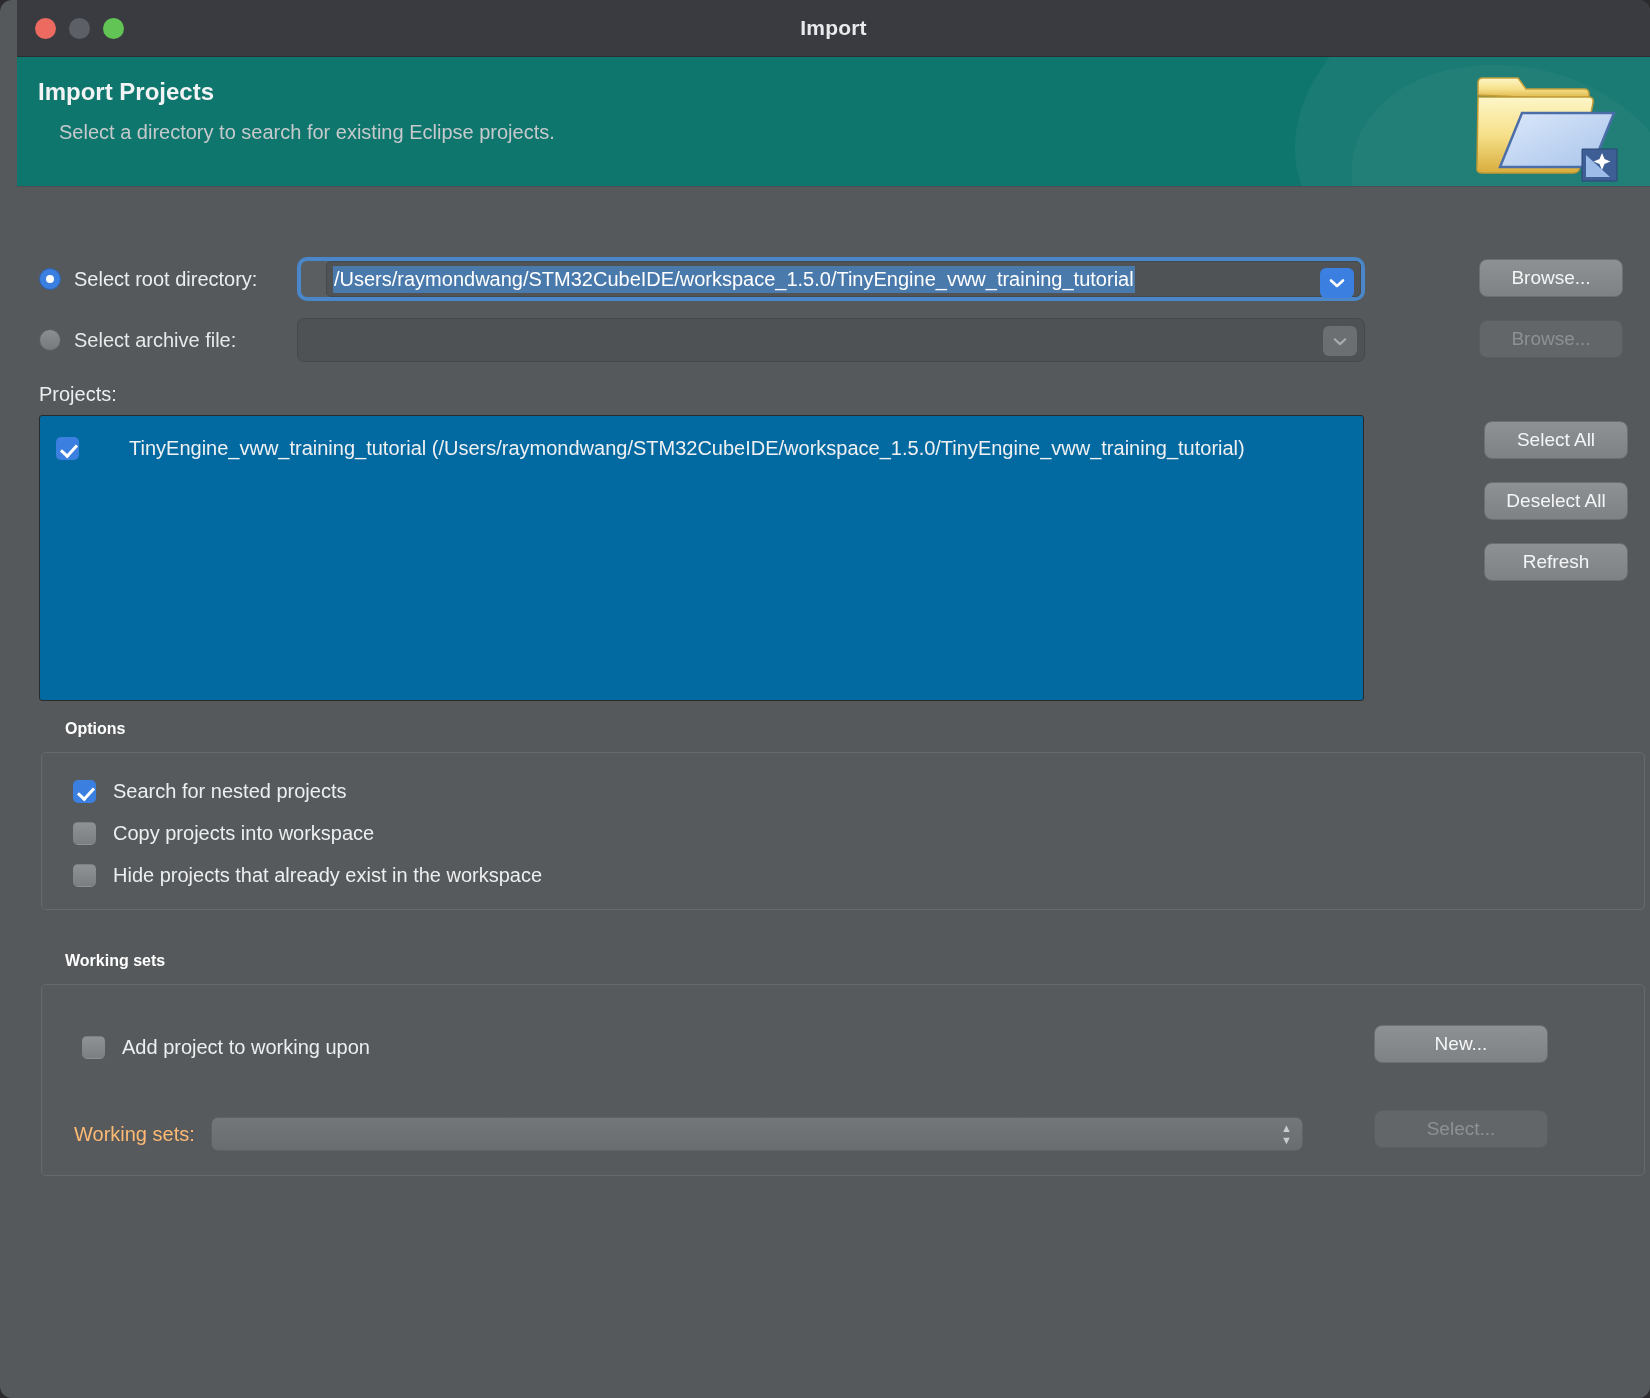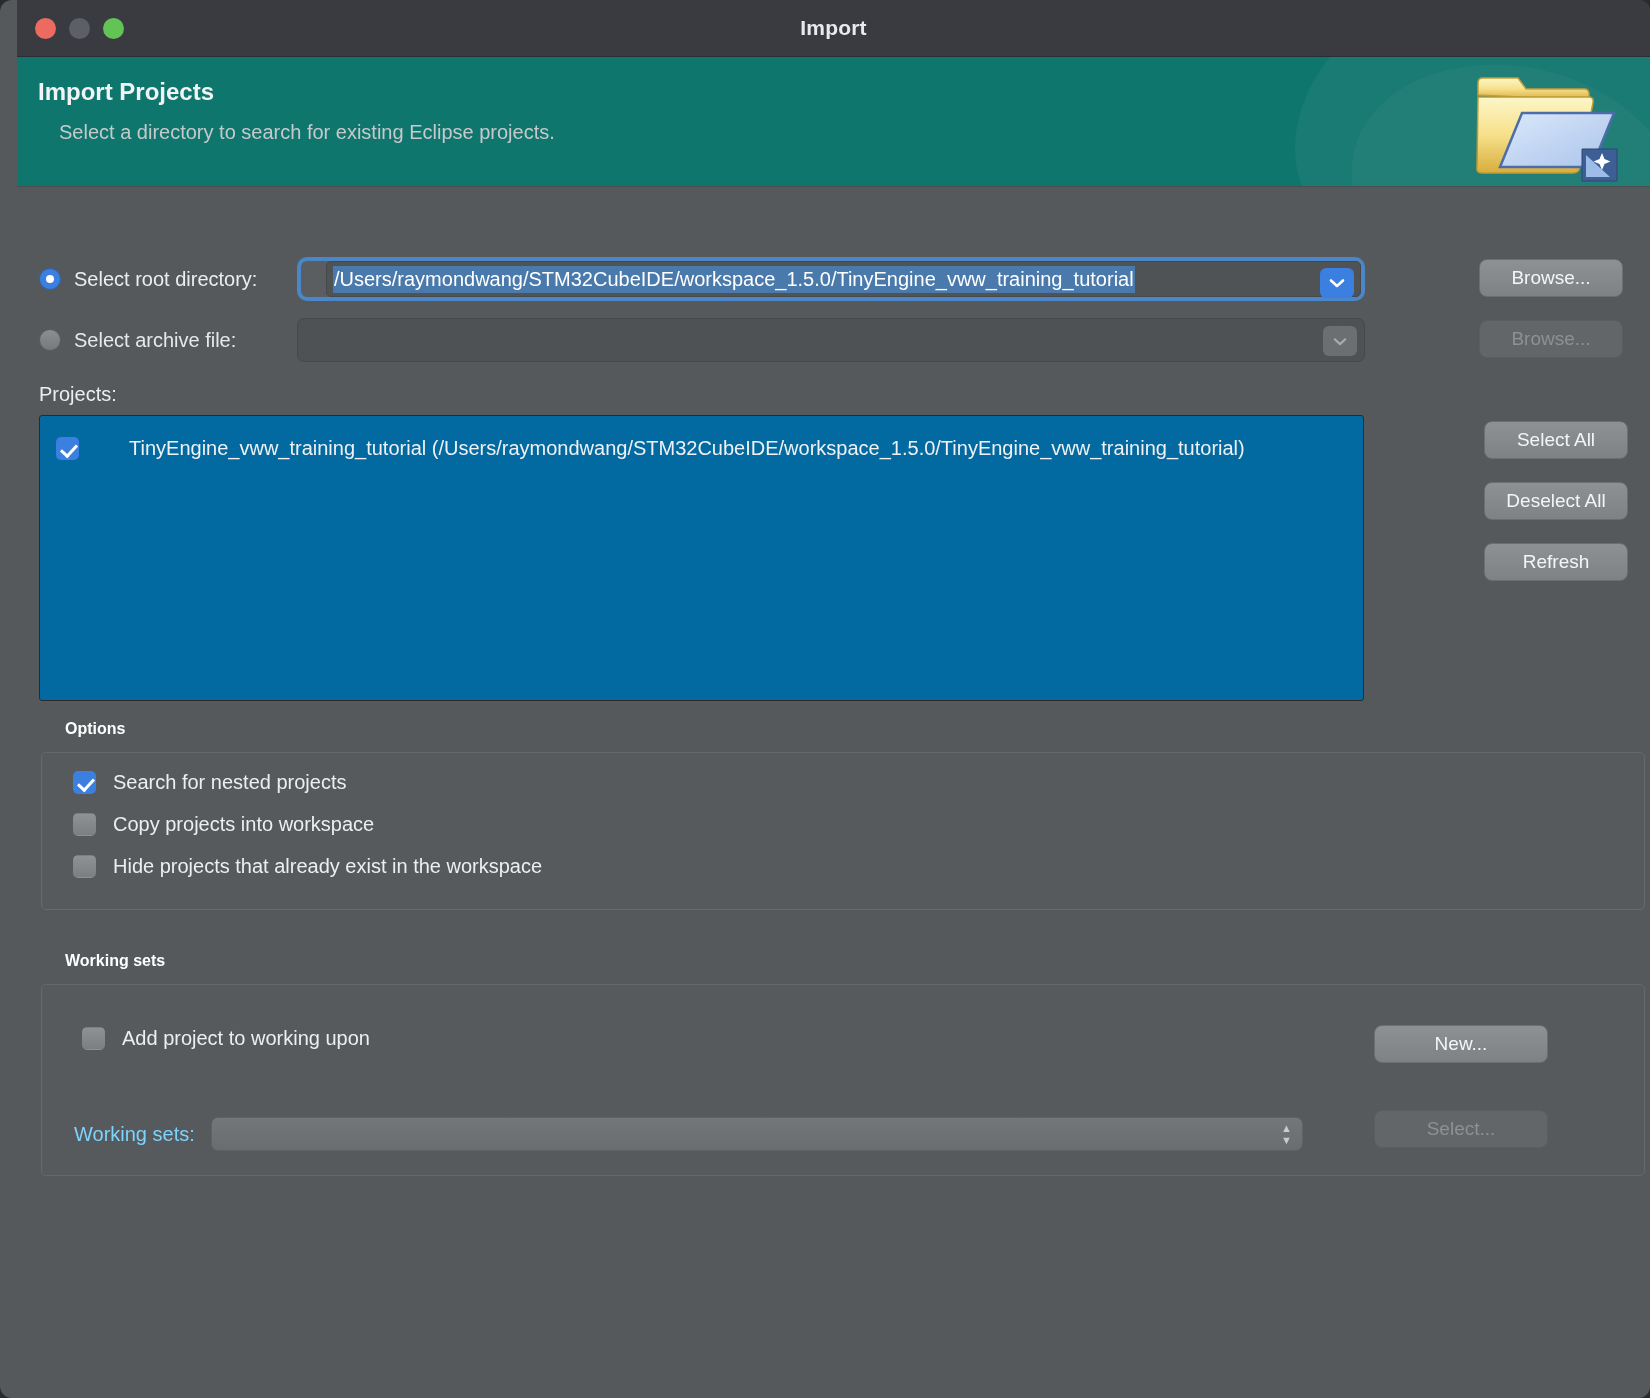--- a/index.html
+++ b/index.html
@@ -156,21 +156,21 @@
   }
   .project-name { margin-left: 50px; font-size: 20px; color: #f0f1f2; white-space: nowrap; }
 
   .group-label { position: absolute; font-size: 16px; color: #ffffff; font-weight: bold; }
   .group-box {
     position: absolute;
     border: 1px solid #666a6c;
     border-radius: 5px;
     background: rgba(255,255,255,0.012);
   }
-  .opt-row { display: flex; align-items: flex-start; height: 40px; }
+  .opt-row { display: flex; align-items: center; height: 40px; }
   .opt-label { font-size: 20px; color: #eceeef; margin-left: 17px; white-space: nowrap; }
 
   .ws-select {
     position: absolute;
     background: linear-gradient(#73777a,#696d70);
     border: 1px solid #5e6264;
     border-radius: 7px;
   }
   .stepper {
     position: absolute; right: 10px; top: 50%; transform: translateY(-50%);
@@ -288,21 +288,21 @@
       </div>
     </div>
 
     <div class="group-label" style="left:48px; top:765px;">Working sets</div>
     <div class="group-box" style="left:24px; top:797px; width:1604px; height:192px;">
       <div class="opt-row" style="margin:42px 0 0 40px;">
         <div class="cb"></div>
         <div class="opt-label">Add project to working upon</div>
       </div>
       <div style="position:absolute; left:32px; top:132px; display:flex; align-items:center;">
-        <div style="font-size:20px; color:#7dd3fc; white-space:nowrap;">Working sets:</div>
+        <div style="font-size:20px; color:#fdba74; white-space:nowrap;">Working sets:</div>
         <div class="ws-select" style="position:relative; left:16px; width:1092px; height:34px;">
           <span style="position:absolute; left:10px; top:5px; font-size:19px; color:#e8eaeb;"></span>
           <span class="stepper">
             <span>▲</span>
               <span>▼</span>
           </span>
         </div>
       </div>
       <div class="side-btn" style="position:absolute; right:96px; top:40px; width:174px;">New...</div>
       <div class="side-btn disabled" style="position:absolute; right:96px; top:125px; width:174px;">Select...</div>

